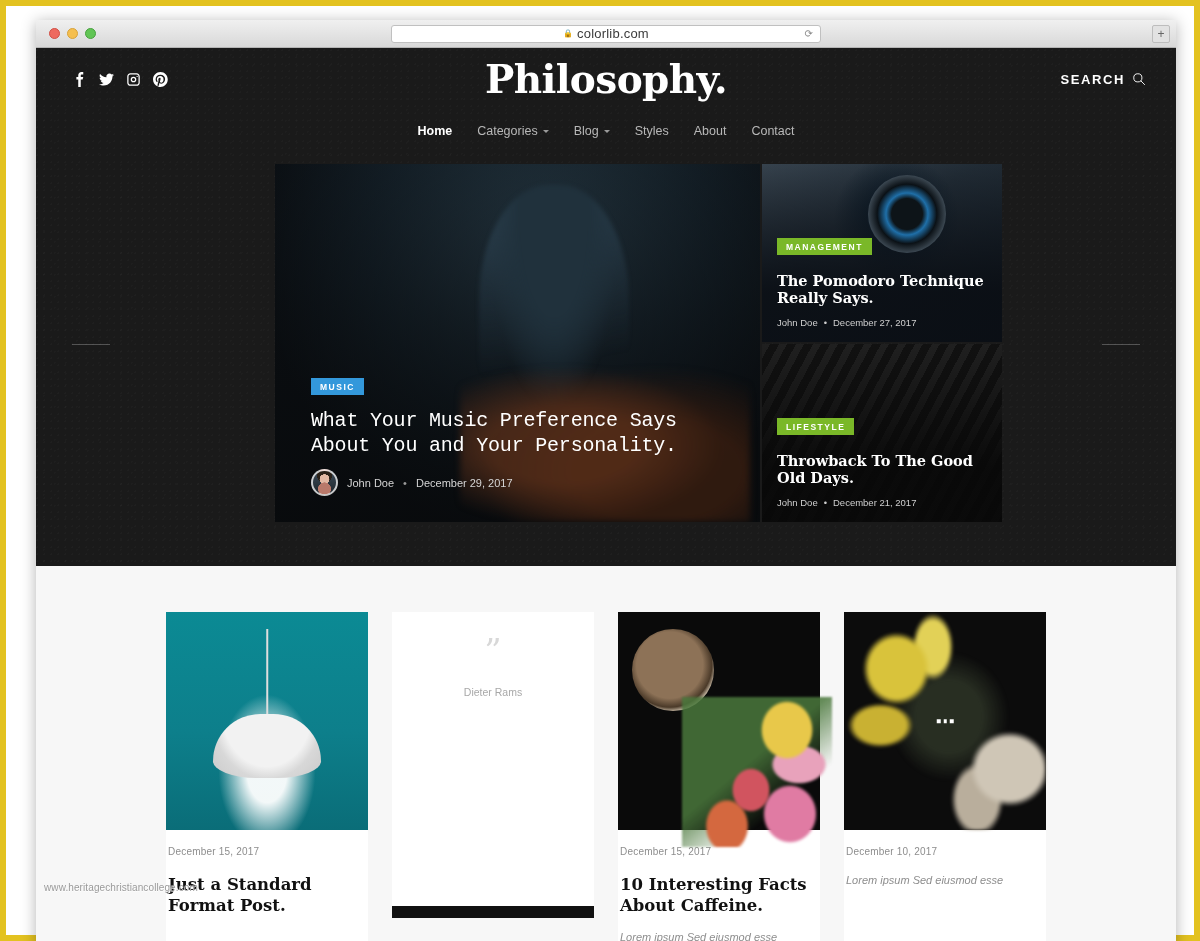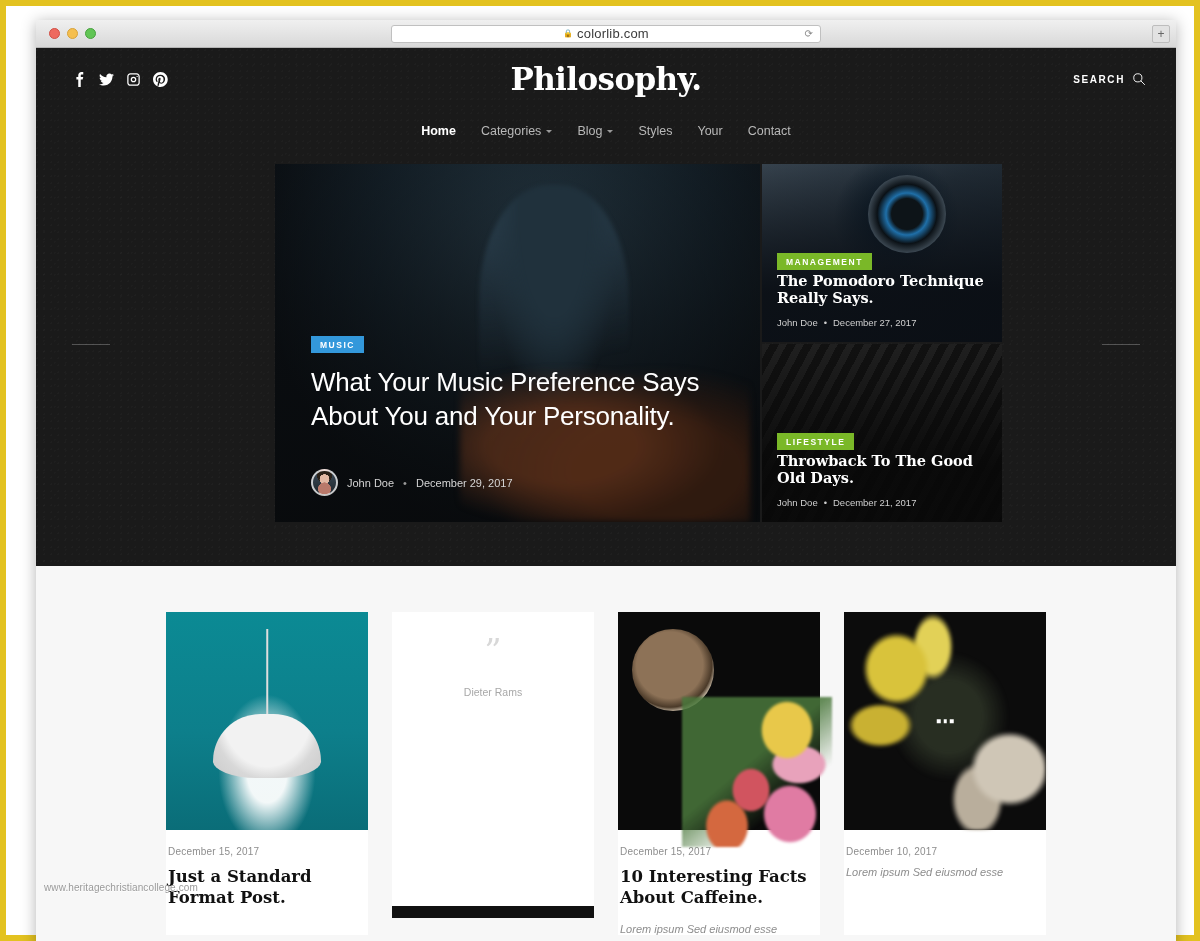--- a/index.html
+++ b/index.html
@@ -107,30 +107,30 @@
   .social { display: flex; gap: 12px; align-items: center; z-index: 2;}
   .social .s-ico {
     width: 15px; height: 15px; fill: #ffffff; display: block;
   }
   .brand {
     position: absolute;
     left: 0; right: 0;
     text-align: center;
     font-family: "DejaVu Serif", serif;
     font-weight: 700;
-    font-size: 31px;
+    font-size: 39px;
     color: #ffffff;
     letter-spacing: -0.6px;
   }
   .search-wrap {
     margin-left: auto;
     display: flex; align-items: center; gap: 7px; z-index: 2;
   }
   .search-label {
-    font-size: 10px; font-weight: 700; letter-spacing: 1.6px; color: #ffffff; margin-left: 24px;
+    font-size: 13px; font-weight: 700; letter-spacing: 1.6px; color: #ffffff; margin-left: 24px;
   }
   .search-ico { width: 14px; height: 14px; stroke: #ffffff; fill: none; stroke-width: 1.6; }
 
   
   .site-nav {
     display: flex; justify-content: center; align-items: center;
     gap: 25px;
     padding-top: 14px;
     position: relative;
   }
@@ -198,26 +198,26 @@
   .badge {
     display: inline-block;
     font-size: 8.5px; font-weight: 700; letter-spacing: 1.5px;
     color: #ffffff;
     padding: 4px 9px 3px;
     margin-bottom: 13px;
   }
   .badge.blue  { background: #3398db; }
   .badge.green { background: #7ab828; }
   .hero-title {
-    font-family: Liberation Sans, sans-serif;
-    font-size: 26px;
+    font-family: Liberation Mono, monospace;
+    font-size: 20px;
     line-height: 1.28;
     color: #ffffff;
     font-weight: 400;
-    margin-bottom: 36px;
+    margin-bottom: 10px;
     letter-spacing: -0.2px;
   }
   .meta {
     display: flex; align-items: center; gap: 9px;
     font-size: 11px; color: #d5d5d5;
   }
   .avatar {
     width: 27px; height: 27px; border-radius: 50%;
     background:
       radial-gradient(circle at 50% 78%, #b9796a 0 30%, transparent 31%),
@@ -257,21 +257,21 @@
     background:
       linear-gradient(to bottom, rgba(12,12,12,.35) 0%, rgba(8,8,8,.93) 70%),
       repeating-linear-gradient(118deg, #2a2a2a 0 7px, #141414 7px 15px),
       #141414;
   }
   .side-body {
     position: absolute;
     left: 15px; right: 12px; bottom: 14px;
     z-index: 3;
   }
-  .side-badge { margin-bottom: 2px; }
+  .side-badge { margin-bottom: 17px; }
   .side-title {
     font-family: "DejaVu Serif", serif;
     font-size: 14.5px;
     line-height: 1.22;
     color: #ffffff;
     margin-bottom: 10px;
   }
   .side-meta { font-size: 9.5px; color: #cfcfcf; display:flex; gap:6px; }
 
   
@@ -361,21 +361,21 @@
     left: 50%; top: 50%;
     transform: translate(-50%,-50%);
     display: flex; gap: 3px;
     z-index: 3;
   }
   .gallery-dots i {
     width: 3.5px; height: 3.5px; background: #ffffff; display: block;
   }
   .card-body { padding: 16px 2px 0; }
   .card-date {
-    font-size: 10px; color: #8d8d8d; margin-bottom: 9px; letter-spacing: .2px;
+    font-size: 10px; color: #8d8d8d; margin-bottom: 17px; letter-spacing: .2px;
   }
   .card-title {
     font-family: "DejaVu Serif", serif;
     font-size: 16.5px;
     line-height: 1.3;
     color: #111111;
     margin-bottom: 14px;
   }
   .card-excerpt { font-size: 11px; color: #8d8d8d; font-style: italic; }
 
@@ -495,21 +495,21 @@
             <i class="caret"></i>
           </span>
           <span class="nav-item">
             <span>Blog</span>
             <i class="caret"></i>
           </span>
           <span class="nav-item">
             <span>Styles</span>
           </span>
           <span class="nav-item">
-            <span>Your</span>
+            <span>About</span>
           </span>
           <span class="nav-item">
             <span>Contact</span>
           </span>
         </nav>
 
         <div class="hero">
           <span class="slider-line left"></span>
           <span class="slider-line right"></span>
 

